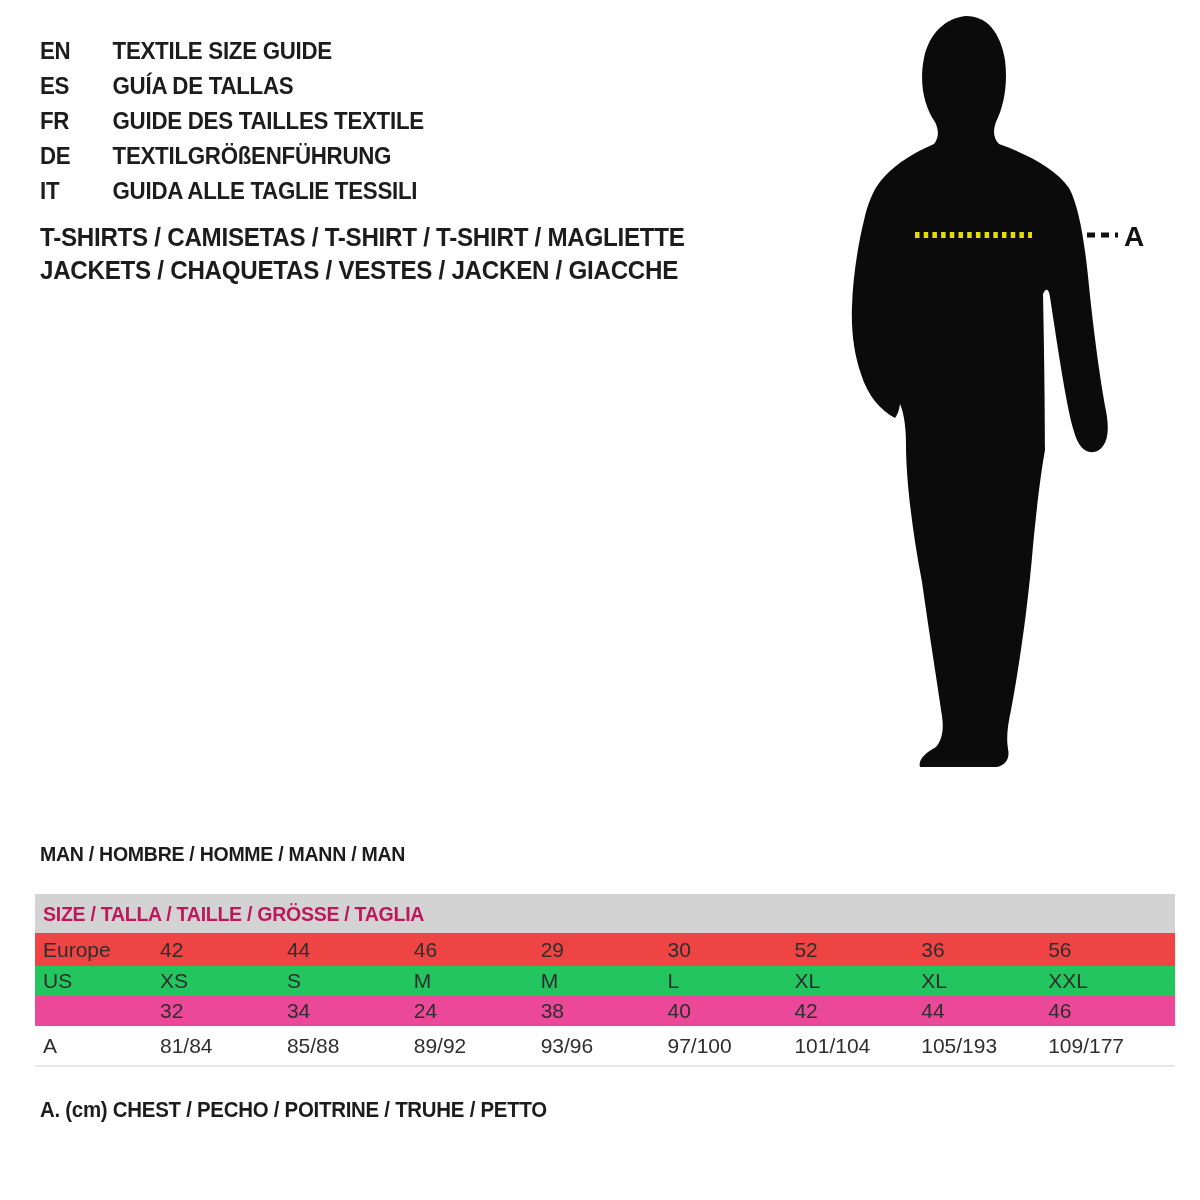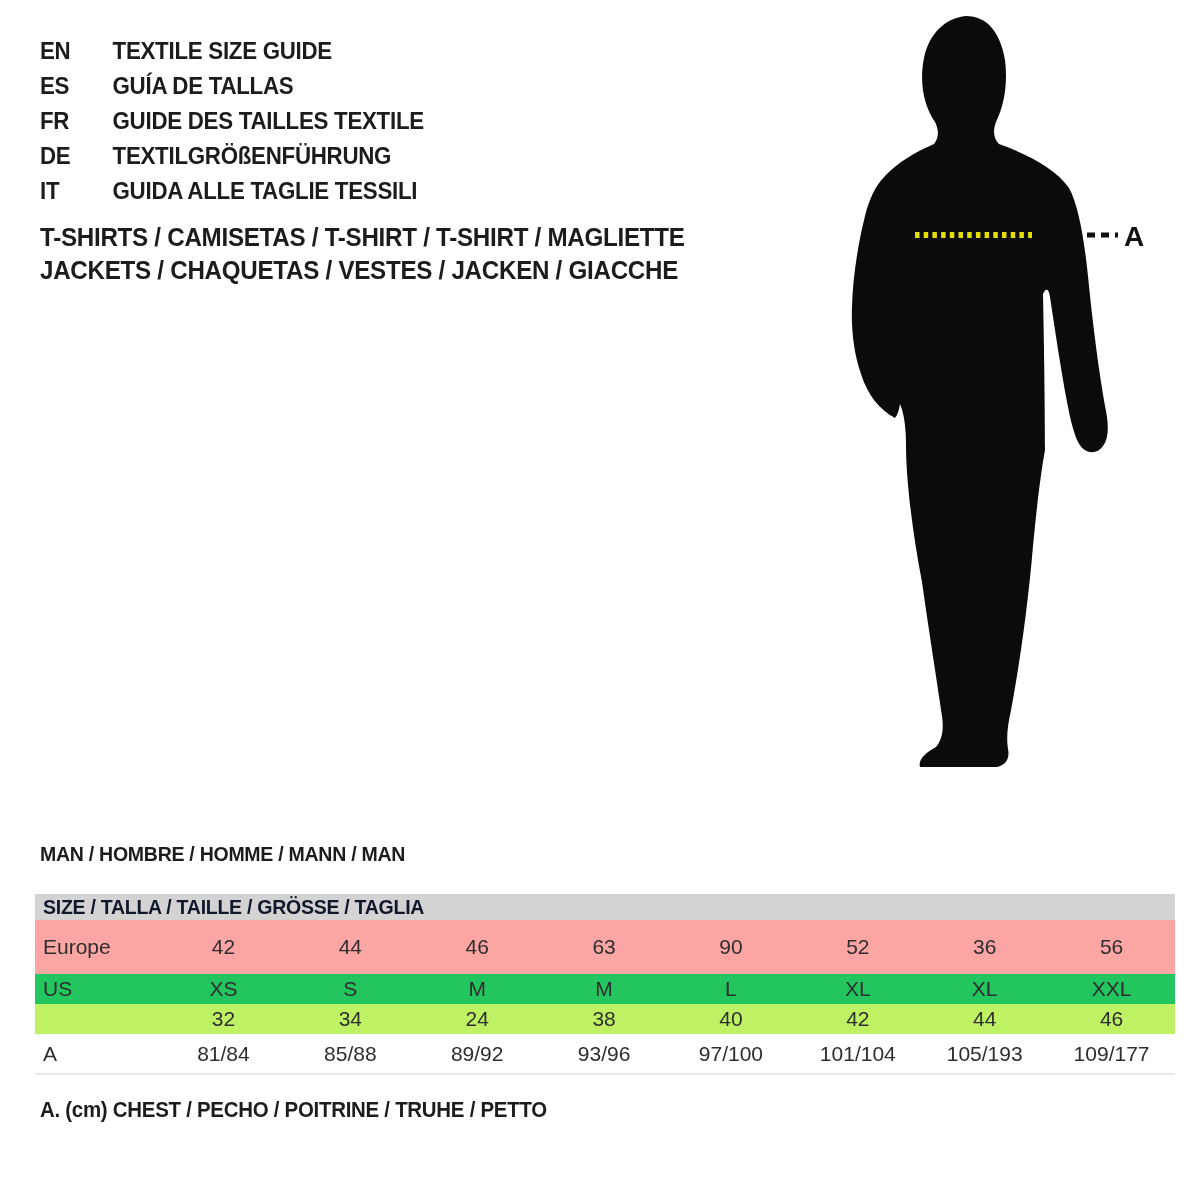--- a/index.html
+++ b/index.html
@@ -21,30 +21,30 @@
   
   .figure-wrap { position:absolute; left:850px; top:10px; width:300px; height:780px; }
   .figure-wrap svg { display:block; width:100%; height:100%; }
 
   
   .section-title { position:absolute; left:40px; top:842px; font-weight:bold; font-size:21px; white-space:nowrap; }
 
   
   .size-table { position:absolute; left:35px; top:894px; width:1140px; border-bottom:2px solid #e8e8e8; }
   .table-header {
-    height:26px; background:#d3d3d3; display:flex; align-items:center;
-    padding-left:8px; font-weight:bold; font-size:21px; color:#0f172a; white-space:nowrap;
+    height:39px; background:#d3d3d3; display:flex; align-items:center;
+    padding-left:8px; font-weight:bold; font-size:21px; color:#be185d; white-space:nowrap;
   }
   .t-row { display:grid; grid-template-columns:125px repeat(8, 1fr); align-items:center; font-size:21px; color:#2e2e2e; }
-  .t-row.r-europe { height:54px; background:#fca5a5; }
+  .t-row.r-europe { height:33px; background:#ef4444; }
   .t-row.r-us     { height:30px; background:#22c55e; }
-  .t-row.r-num    { height:30px; background:#bef264; }
+  .t-row.r-num    { height:30px; background:#ec4899; }
   .t-row.r-a      { height:39px; background:#ffffff; }
   .t-label { padding-left:8px; text-align:left; }
-  .t-cell  { text-align:center; }
+  .t-cell  { }
 
   
   .footnote { position:absolute; left:40px; top:1097px; font-weight:bold; font-size:22px; white-space:nowrap; }
 </style>
 </head>
 <body>
 
 <div class="page">
 
   <div class="lang-list cond">
@@ -120,22 +120,22 @@
   <div class="size-table">
     <div class="table-header">
       <span class="cond">SIZE / TALLA / TAILLE / GRÖSSE / TAGLIA</span>
     </div>
 
     <div class="t-row r-europe">
       <div class="t-label">Europe</div>
       <div class="t-cell">42</div>
       <div class="t-cell">44</div>
       <div class="t-cell">46</div>
-      <div class="t-cell">63</div>
-      <div class="t-cell">90</div>
+      <div class="t-cell">29</div>
+      <div class="t-cell">30</div>
       <div class="t-cell">52</div>
       <div class="t-cell">36</div>
       <div class="t-cell">56</div>
     </div>
 
     <div class="t-row r-us">
       <div class="t-label">US</div>
       <div class="t-cell">XS</div>
       <div class="t-cell">S</div>
       <div class="t-cell">M</div>

